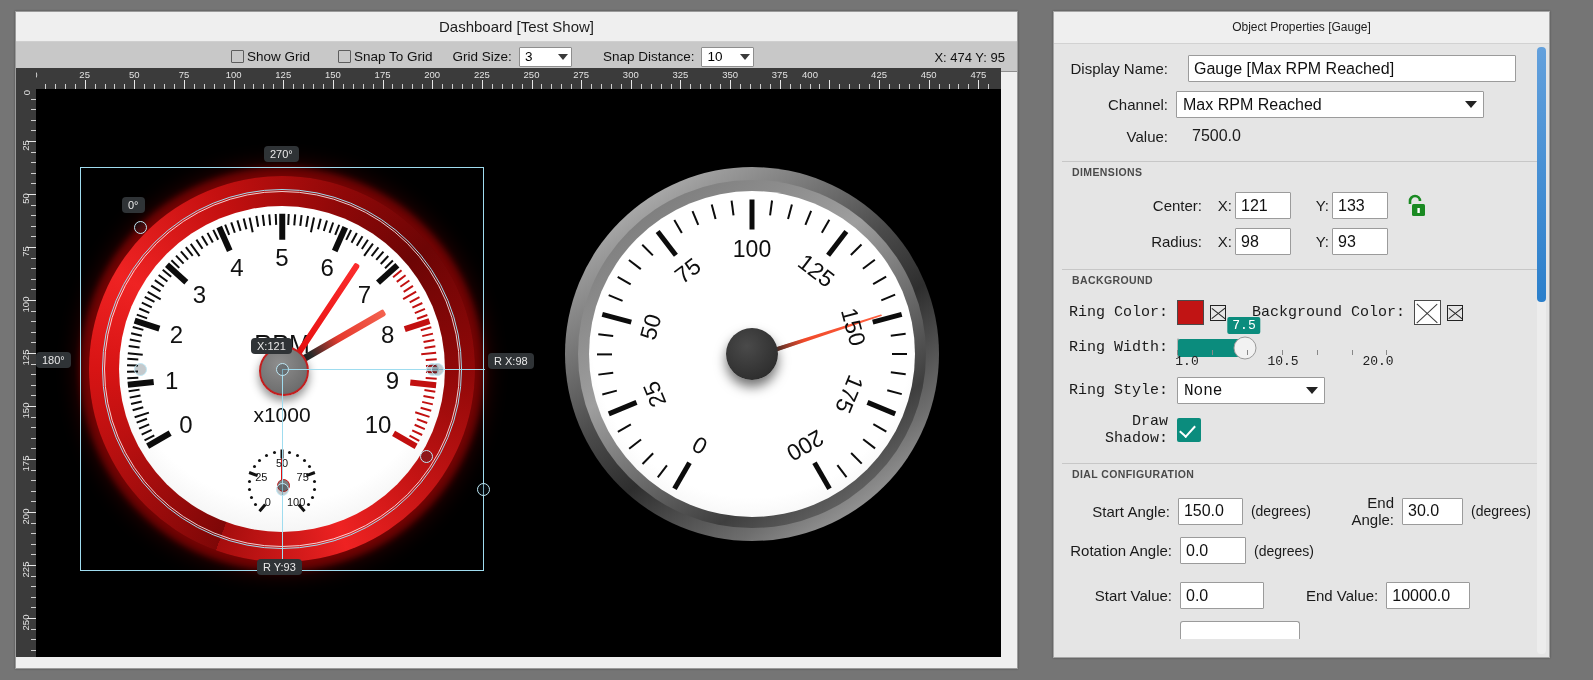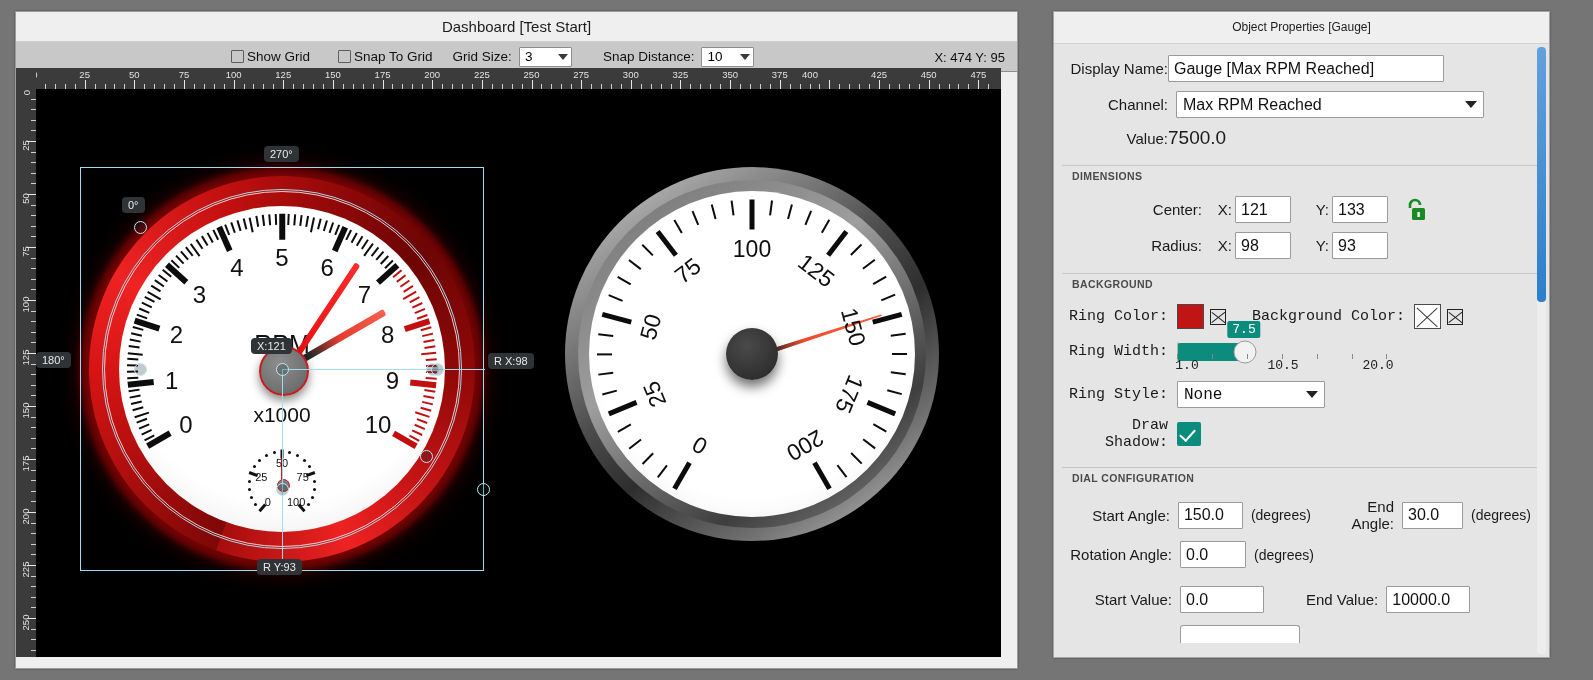--- a/index.html
+++ b/index.html
@@ -281,21 +281,21 @@
     background:linear-gradient(180deg,#63a0dc,#2b7fcb);
   }
 </style>
 </head>
 <body>
 
 <div class="root">
 
   <div class="dash-window">
 
-    <div class="dash-title">Dashboard [Test Start]</div>
+    <div class="dash-title">Dashboard [Test Show]</div>
 
     <div class="dash-toolbar">
       <div class="tb-spacer" style="width:215px"></div>
 
       <div class="tb-group">
         <span class="chk"></span>
         <span class="tb-label">Show Grid</span>
       </div>
 
       <div class="tb-group" style="margin-left:28px">
@@ -754,34 +754,34 @@
   </div>
 
   <div class="props-window">
     <div class="props-title">Object Properties [Gauge]</div>
 
     <div class="props-body">
 
       <div style="padding:11px 18px 0 8px;">
         <div class="row">
           <span class="lab" style="width:106px">Display Name:</span>
-          <span class="inp" style="width:276px;margin-left:0;height:27px">Gauge [Max RPM Reached]</span>
+          <span class="inp" style="width:328px;margin-left:20px;height:27px">Gauge [Max RPM Reached]</span>
         </div>
 
         <div class="row">
           <span class="lab" style="width:106px">Channel:</span>
           <span class="sel" style="width:308px;margin-left:8px;height:27px">
             <span>Max RPM Reached</span>
             <span class="caret"></span>
           </span>
         </div>
 
         <div class="row" style="margin-bottom:16px">
           <span class="lab" style="width:106px">Value:</span>
-          <span style="margin-left:0;font-size:19px;color:#1a1a1a">7500.0</span>
+          <span style="margin-left:24px;font-size:16px;color:#1a1a1a">7500.0</span>
         </div>
       </div>
 
       <div class="section-hd">DIMENSIONS</div>
       <div style="padding:6px 18px 12px 8px;">
         <div class="row">
           <span class="lab" style="width:140px">Center:</span>
           <span class="lab" style="width:22px;margin-left:8px">X:</span>
           <span class="inp" style="width:56px;margin-left:3px;height:27px">121</span>
           <span class="lab" style="width:22px;margin-left:16px">Y:</span>

